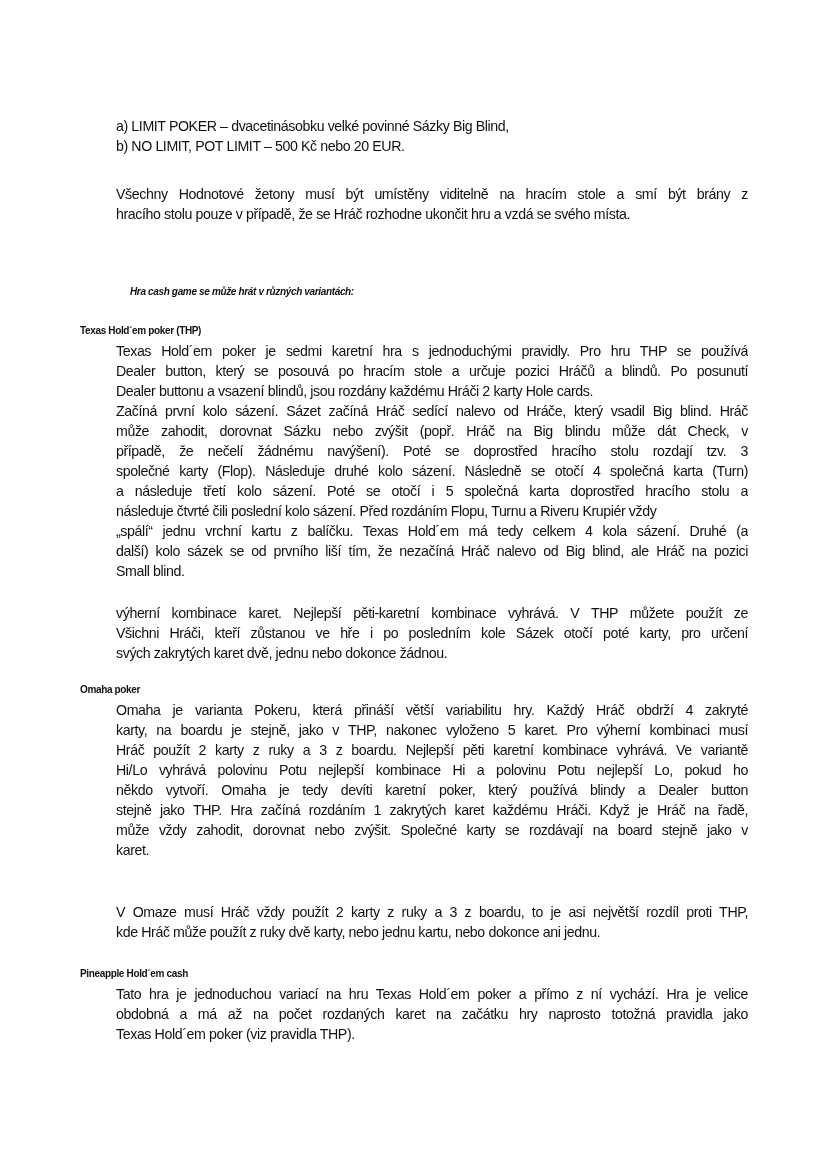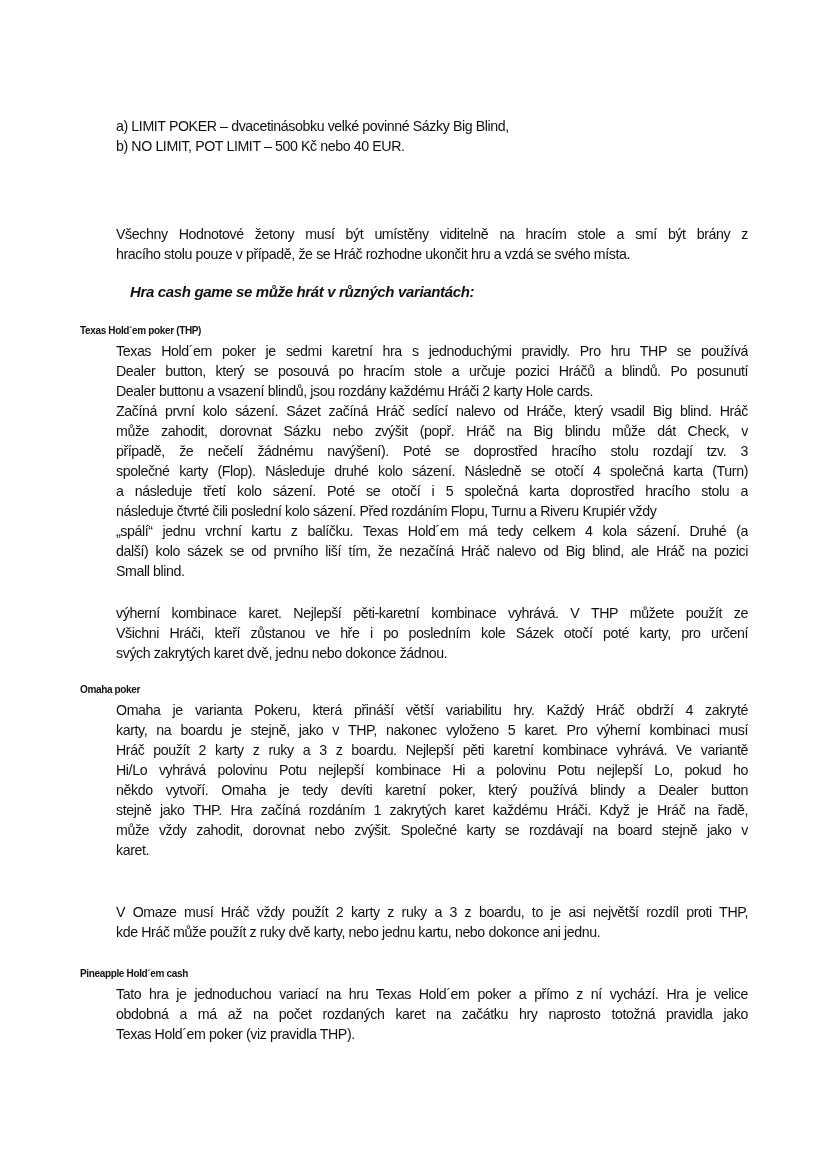--- a/index.html
+++ b/index.html
@@ -1,35 +1,35 @@
 <!DOCTYPE html>
 <html><head>
 <meta charset="utf-8">
 <style>
   html, body { margin: 0; padding: 0; background: #ffffff; }
   body { width: 828px; height: 1170px; position: relative; overflow: hidden;
          font-family: "Liberation Sans", sans-serif; color: #111; }
   .page { position: absolute; left: 0; top: 12px; width: 828px; height: 1170px; }
   .heading { position: absolute; left: 80px; font-weight: bold; font-size: 10px; line-height: 20px; letter-spacing: -0.35px; }
-  .subhead { position: absolute; left: 130px; font-weight: bold; font-style: italic; font-size: 15px; line-height: 20px; letter-spacing: -0.35px; }
+  .subhead { position: absolute; left: 130px; font-weight: bold; font-style: italic; font-size: 10px; line-height: 20px; letter-spacing: -0.35px; }
   .block { position: absolute; left: 116px; width: 632px; }
   .block .l { display: block; height: 20px; line-height: 20px; font-size: 14.2px; letter-spacing: -0.4px; white-space: nowrap; }
   .block .l.j { text-align: justify; text-align-last: justify; white-space: normal; overflow: hidden; }
 </style>
 </head>
 <body>
 
 <div class="page">
 
   <div class="block" style="top:104px;">
     <span class="l">a) LIMIT POKER – dvacetinásobku velké povinné Sázky Big Blind,</span>
-    <span class="l">b) NO LIMIT, POT LIMIT – 500 Kč nebo 40 EUR.</span>
+    <span class="l">b) NO LIMIT, POT LIMIT – 500 Kč nebo 20 EUR.</span>
   </div>
 
-  <div class="block" style="top:172px;margin-top:40px;">
+  <div class="block" style="top:172px;">
     <span class="l j">Všechny Hodnotové žetony musí být umístěny viditelně na hracím stole a smí být brány z</span>
     <span class="l">hracího stolu pouze v případě, že se Hráč rozhodne ukončit hru a vzdá se svého místa.</span>
   </div>
 
   <div class="subhead" style="top:270px;">Hra cash game se může hrát v různých variantách:</div>
 
   <div class="heading" style="top:309px;">Texas Hold´em poker (THP)</div>
   <div class="block" style="top:329px;">
     <span class="l j">Texas Hold´em poker je sedmi karetní hra s jednoduchými pravidly. Pro hru THP se používá</span>
     <span class="l j">Dealer button, který se posouvá po hracím stole a určuje pozici Hráčů a blindů. Po posunutí</span>

